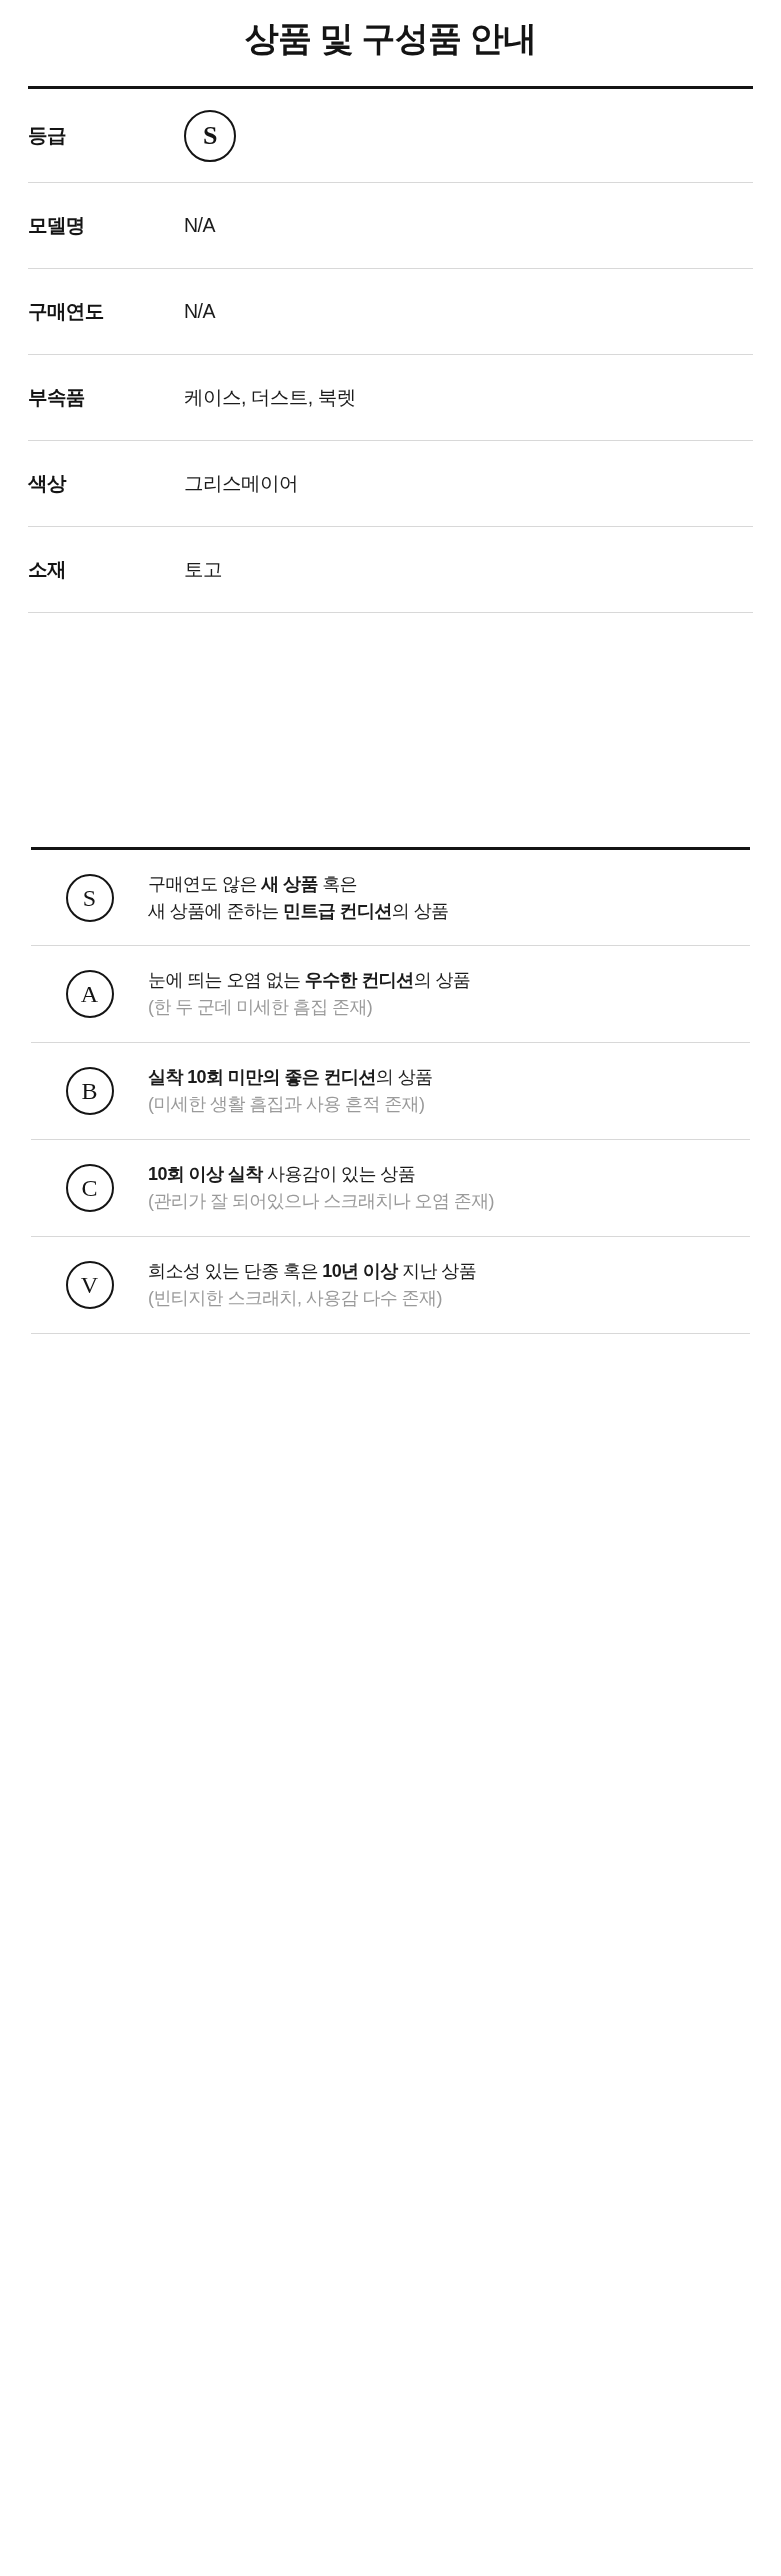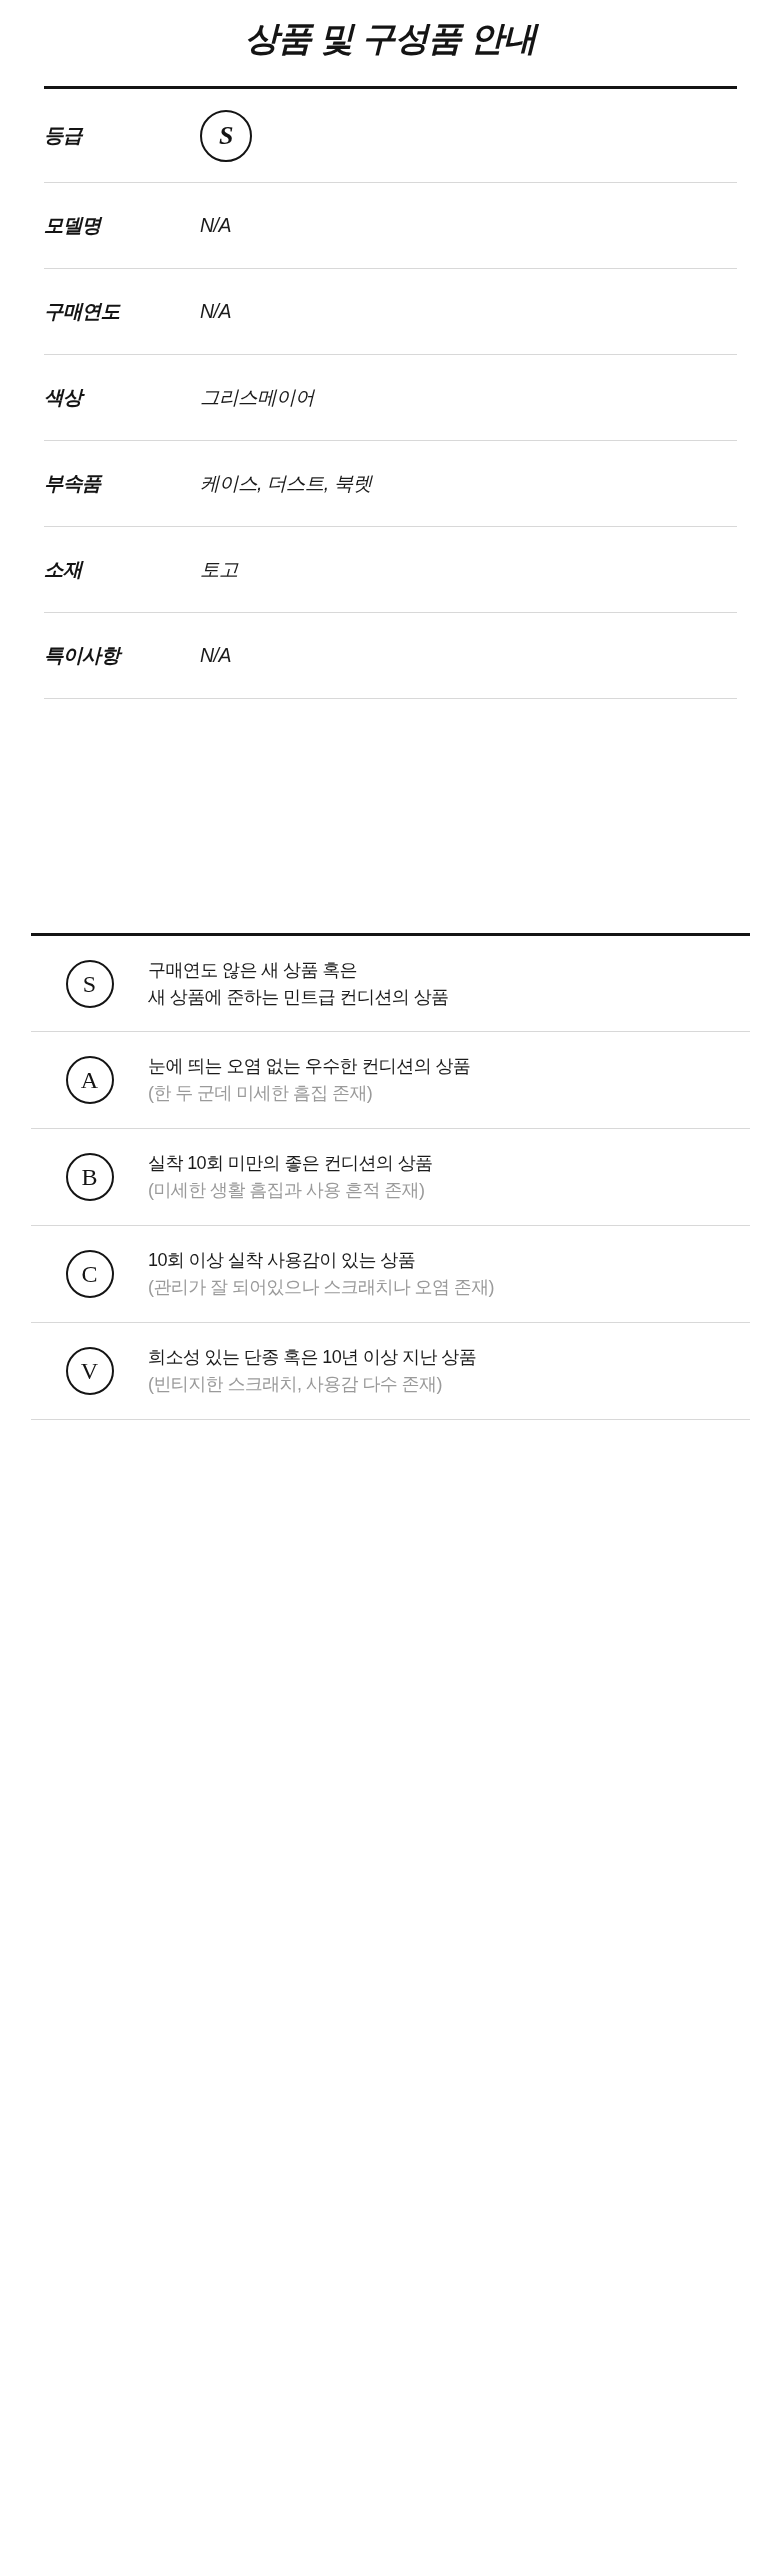--- a/index.html
+++ b/index.html
@@ -18,22 +18,21 @@
 
   .page {
     width: 781px;
     margin: 0 auto;
     padding: 0;
     position: relative;
   }
 
   
   .section-one {
-    padding: 0 44px;
-    font-style: italic;
+    padding: 0 28px;
   }
 
   .title {
     text-align: center;
     font-size: 34px;
     font-weight: 700;
     letter-spacing: -0.8px;
     color: #141414;
     padding: 17px 0 26.6px 0;
     line-height: 1.25;
@@ -153,21 +152,21 @@
   }
 
   .grade-desc {
     font-size: 18px;
     line-height: 1.48;
     letter-spacing: -0.6px;
     color: #1b1b1b;
     padding-right: 15.6px;
   }
   .grade-desc .line { display: block; }
-  .grade-desc b { font-weight: 400; }
+  .grade-desc b { font-weight: 700; }
   .grade-desc .sub {
     color: #9a9a9a;
     font-weight: 400;
   }
   .bottom-pad { height: 47px; }
 </style>
 </head>
 <body>
 
 <div class="page">
@@ -186,35 +185,31 @@
         </tr>
         <tr class="row-normal">
           <td class="spec-label">모델명</td>
           <td class="spec-value">N/A</td>
         </tr>
         <tr class="row-normal">
           <td class="spec-label">구매연도</td>
           <td class="spec-value">N/A</td>
         </tr>
         <tr class="row-normal">
+          <td class="spec-label">부속품</td>
+          <td class="spec-value">케이스, 더스트, 북렛</td>
+        </tr>
+        <tr class="row-normal">
           <td class="spec-label">색상</td>
           <td class="spec-value">그리스메이어</td>
         </tr>
         <tr class="row-normal">
-          <td class="spec-label">부속품</td>
-          <td class="spec-value">케이스, 더스트, 북렛</td>
-        </tr>
-        <tr class="row-normal">
           <td class="spec-label">소재</td>
           <td class="spec-value">토고</td>
         </tr>
-        <tr class="row-normal">
-          <td class="spec-label">특이사항</td>
-          <td class="spec-value">N/A</td>
-        </tr>
       </tbody>
     </table>
 
   </div>
 
   <div class="gap"></div>
 
   <div class="section-two">
 
 

